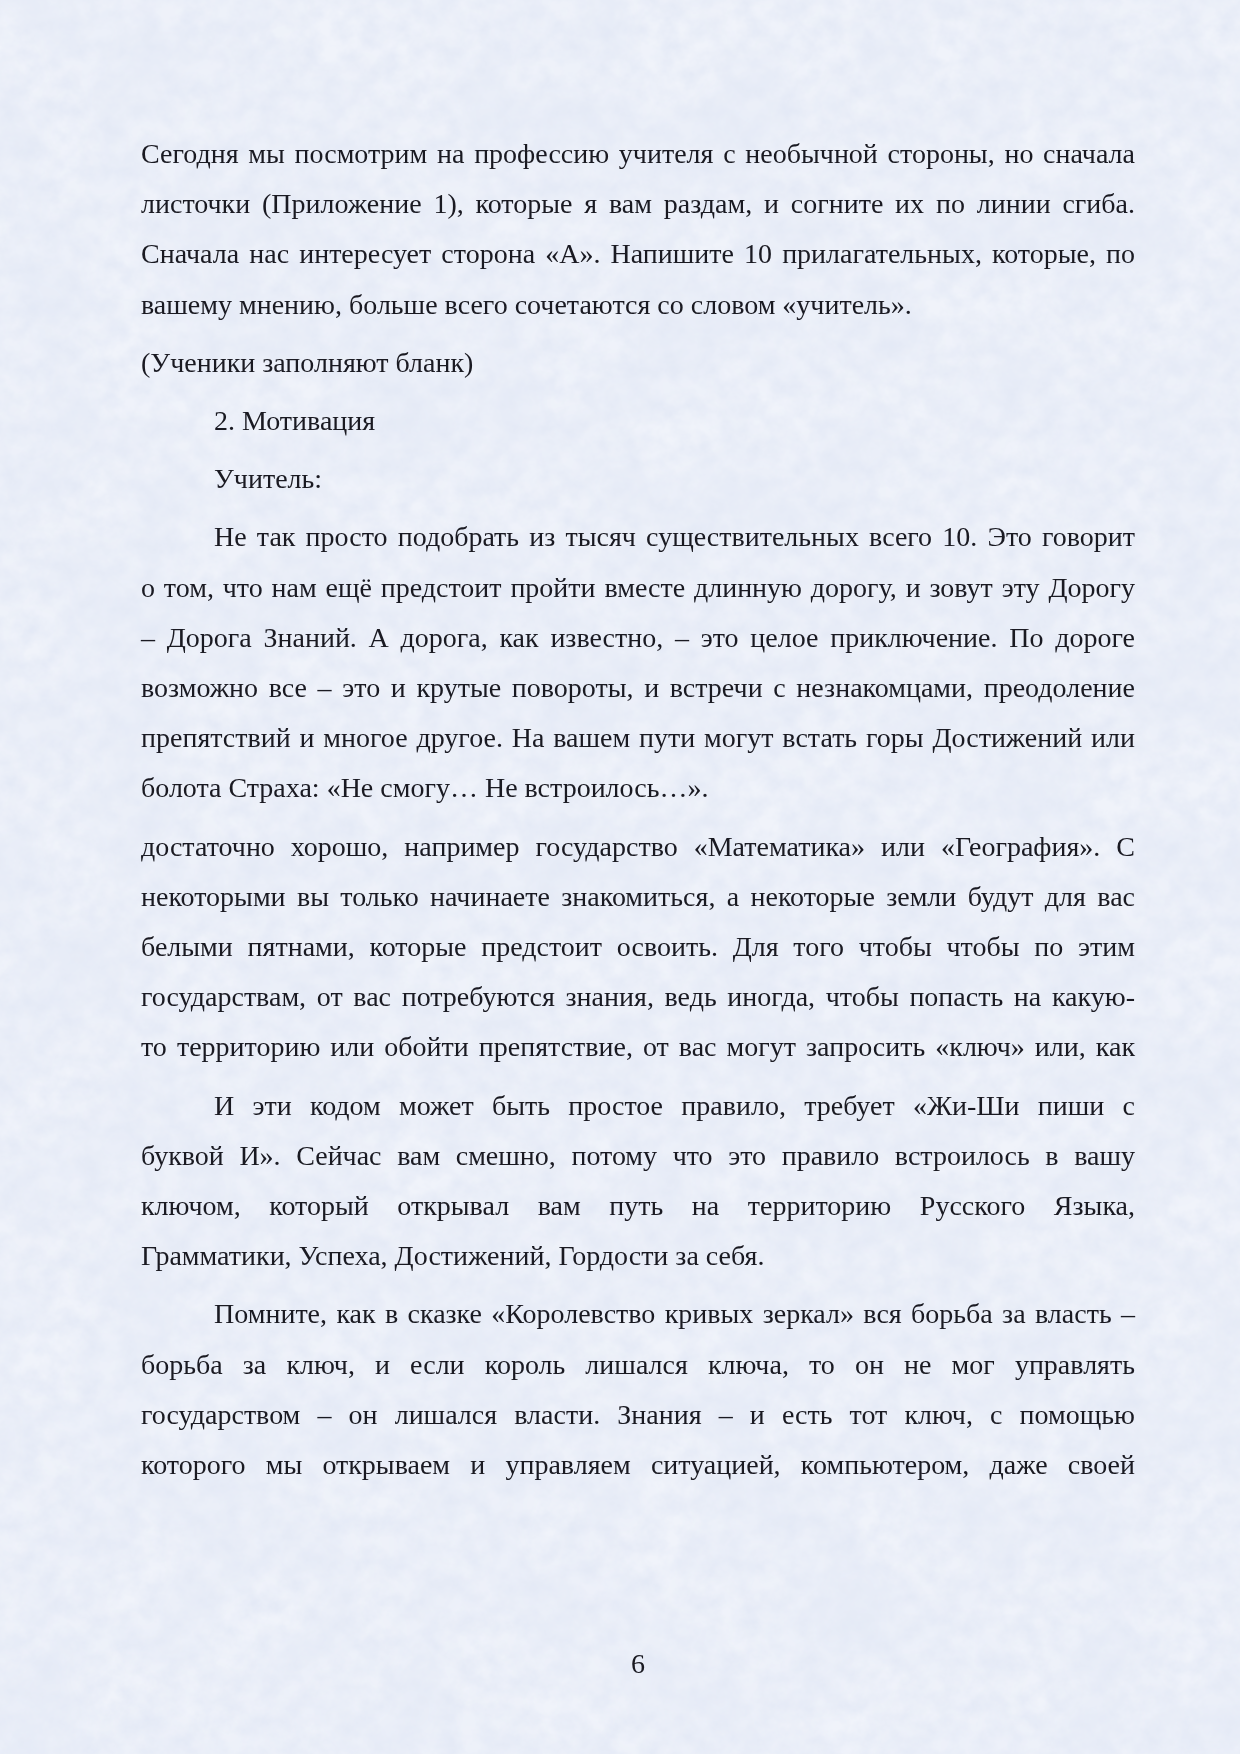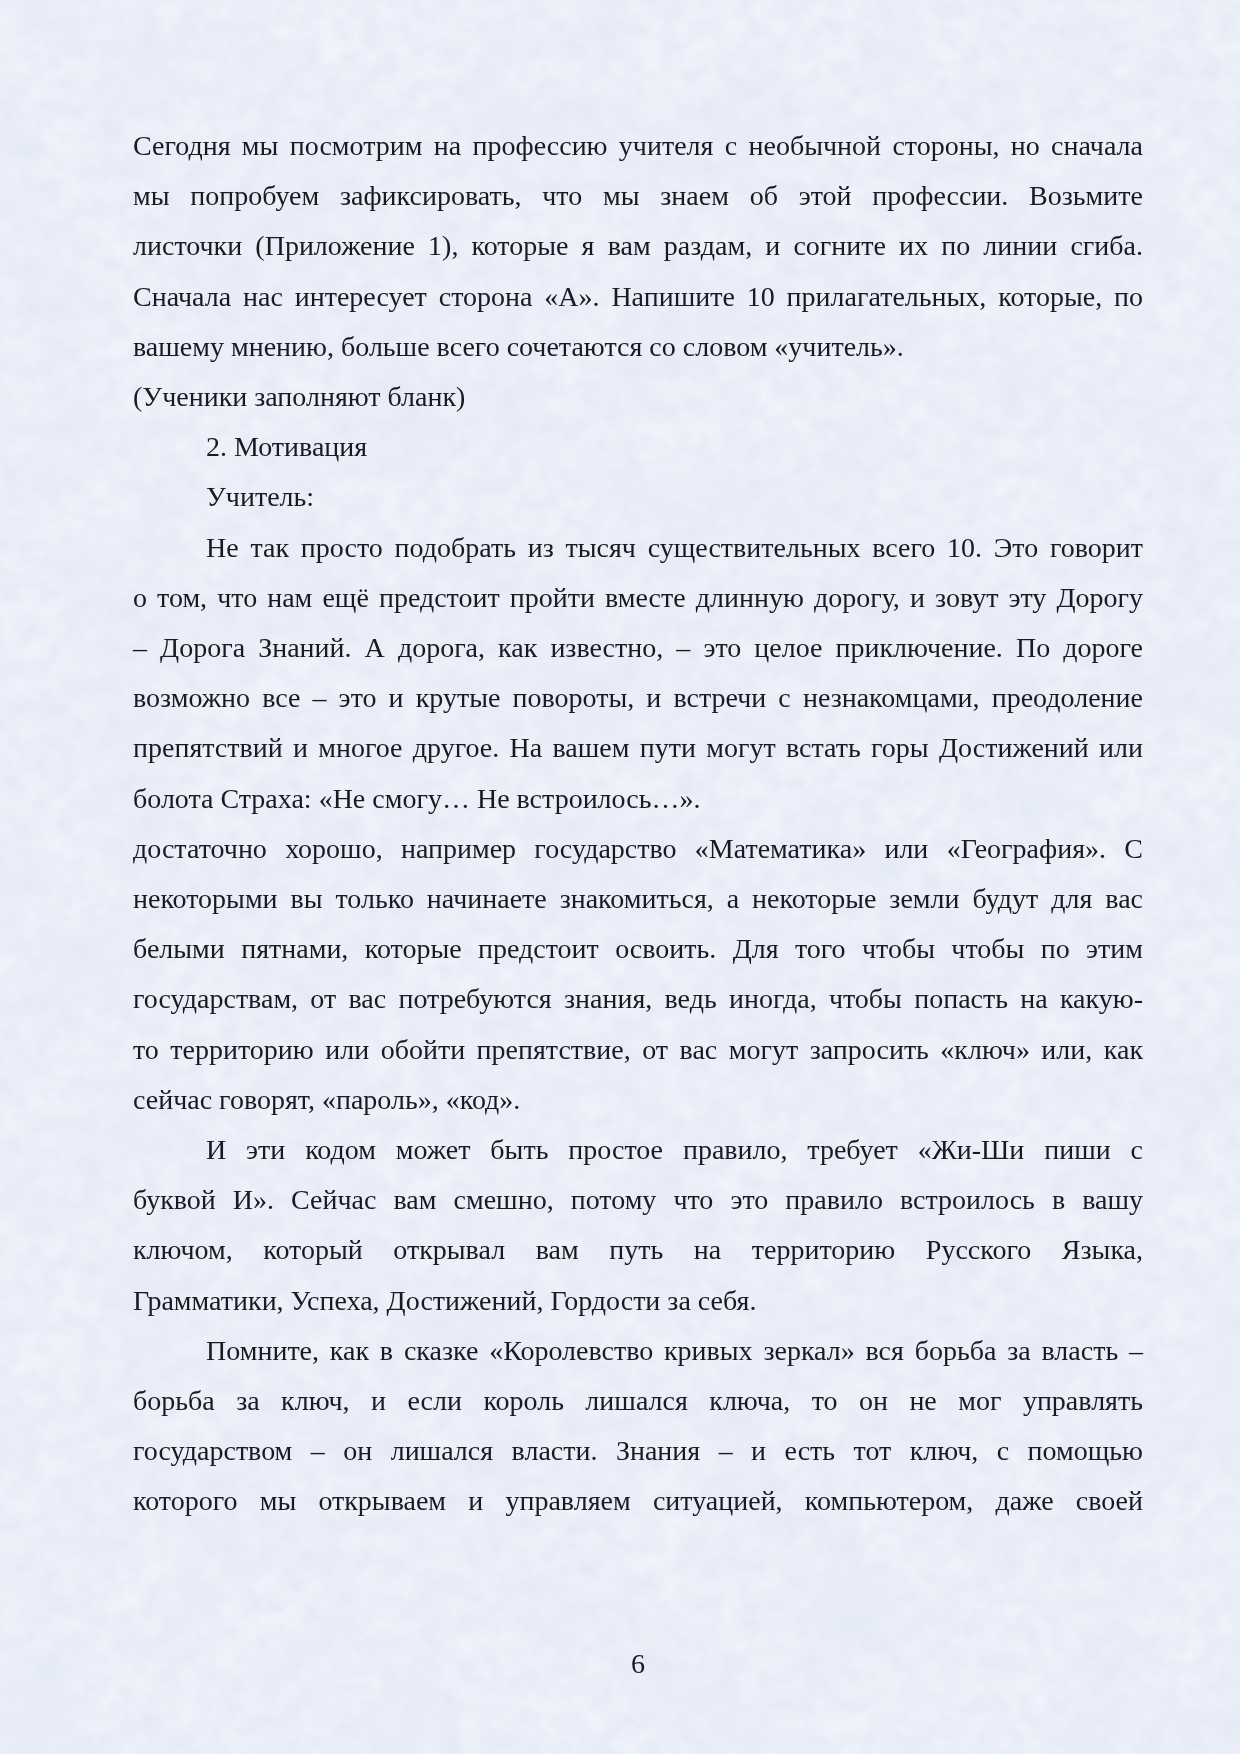--- a/index.html
+++ b/index.html
@@ -28,21 +28,21 @@
   .content {
     position: absolute;
     left: 133px;
     top: 121px;
     width: 1010px;
     color: var(--text-color, #1a1a22);
     font-size: 28px;
     line-height: 50.2px;
   }
   .paragraph {
-    margin: 0;
+    margin: 8px;
   }
   .line {
     text-align: justify;
     text-align-last: justify;
     -moz-text-align-last: justify;
     text-justify: inter-word;
   }
   .line.lastline {
     text-align-last: left;
     -moz-text-align-last: left;
@@ -81,21 +81,20 @@
       </filter>
     </defs>
     <rect width="1240" height="1754" style="fill:var(--page-base,#f0f3fa)"></rect>
     <rect width="1240" height="1754" filter="url(#mottleLarge)"></rect>
     <rect width="1240" height="1754" filter="url(#mottleFine)"></rect>
   </svg>
 
   <div class="content">
       <div class="paragraph body">
         <div class="line" style="">Сегодня мы посмотрим на профессию учителя с необычной стороны, но сначала</div>
-        <div class="line" style="">мы попробуем зафиксировать, что мы знаем об этой профессии. Возьмите</div>
         <div class="line" style="">листочки (Приложение 1), которые я вам раздам, и согните их по линии сгиба.</div>
         <div class="line" style="">Сначала нас интересует сторона «А». Напишите 10 прилагательных, которые, по</div>
         <div class="line lastline" style="">вашему мнению, больше всего сочетаются со словом «учитель».</div>
       </div>
       <div class="paragraph body">
         <div class="line lastline" style="">(Ученики заполняют бланк)</div>
       </div>
       <div class="paragraph heading">
         <div class="line indent lastline" style="">2. Мотивация</div>
       </div>
@@ -109,21 +108,20 @@
         <div class="line" style="">возможно все – это и крутые повороты, и встречи с незнакомцами, преодоление</div>
         <div class="line" style="">препятствий и многое другое. На вашем пути могут встать горы Достижений или</div>
         <div class="line lastline" style="">болота Страха: «Не смогу… Не встроилось…».</div>
       </div>
       <div class="paragraph body">
         <div class="line" style="">достаточно хорошо, например государство «Математика» или «География». С</div>
         <div class="line" style="">некоторыми вы только начинаете знакомиться, а некоторые земли будут для вас</div>
         <div class="line" style="">белыми пятнами, которые предстоит освоить. Для того чтобы чтобы по этим</div>
         <div class="line" style="">государствам, от вас потребуются знания, ведь иногда, чтобы попасть на какую-</div>
         <div class="line" style="">то территорию или обойти препятствие, от вас могут запросить «ключ» или, как</div>
-        <div class="line lastline" style="">сейчас говорят, «пароль», «код».</div>
       </div>
       <div class="paragraph body">
         <div class="line indent" style="">И эти кодом может быть простое правило, требует «Жи-Ши пиши с</div>
         <div class="line" style="">буквой И». Сейчас вам смешно, потому что это правило встроилось в вашу</div>
         <div class="line" style="">ключом, который открывал вам путь на территорию Русского Языка,</div>
         <div class="line lastline" style="">Грамматики, Успеха, Достижений, Гордости за себя.</div>
       </div>
       <div class="paragraph body">
         <div class="line indent" style="">Помните, как в сказке «Королевство кривых зеркал» вся борьба за власть –</div>
         <div class="line" style="">борьба за ключ, и если король лишался ключа, то он не мог управлять</div>

